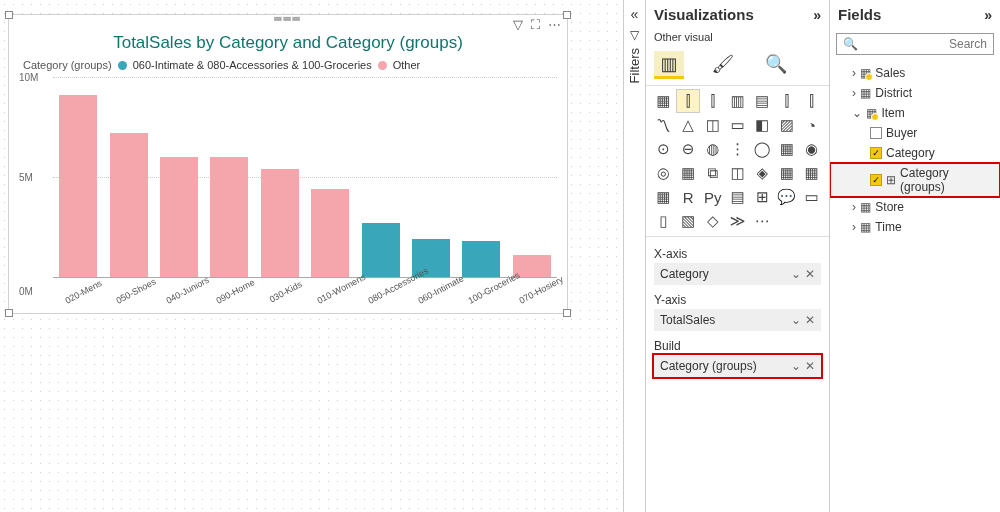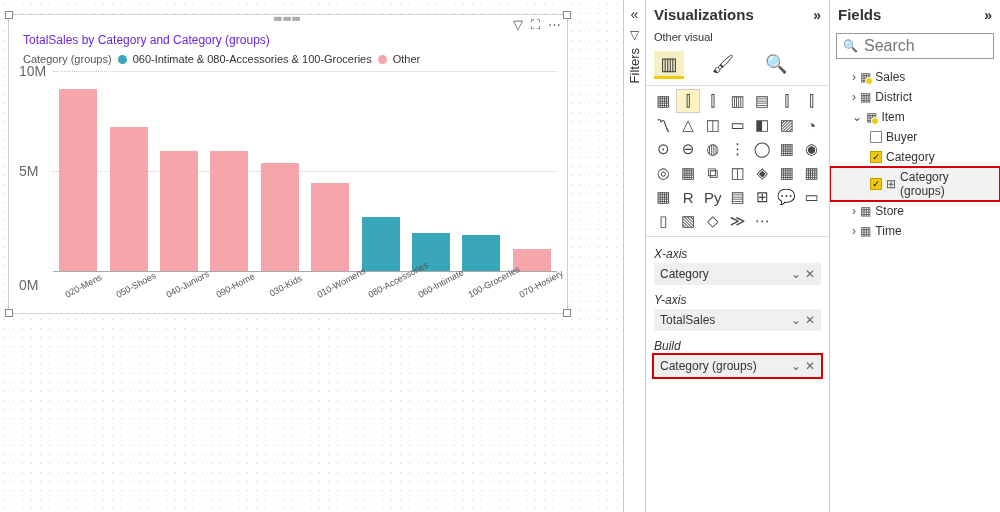--- a/index.html
+++ b/index.html
@@ -7,56 +7,56 @@
   .app { display: flex; width: 100%; height: 100%; }
   .canvas { flex: 1; position: relative; background-image: radial-gradient(#ccc 0.5px, transparent 0.5px); background-size: 9px 9px; }
   .visual-card { position: absolute; left: 8px; top: 14px; width: 560px; height: 300px; background: #fff; border: 1px solid #d0d0d0; }
   .visual-card .corner { position: absolute; width: 8px; height: 8px; border: 1px solid #888; background: #fff; }
   .corner.tl { left: -4px; top: -4px; } .corner.tr { right: -4px; top: -4px; }
   .corner.bl { left: -4px; bottom: -4px; } .corner.br { right: -4px; bottom: -4px; }
   .top-handle { position: absolute; top: 2px; left: 50%; transform: translateX(-50%); color: #aaa; }
   .top-handle span { display: block; line-height: 2px; letter-spacing: 2px; }
   .card-icons { position: absolute; top: 2px; right: 6px; display: flex; gap: 8px; color: #555; }
   .card-icons span { cursor: pointer; font-size: 13px; }
-  .chart-title { font-size: 12px; color: #6d28d9; padding: 18px 14px 6px; }
+  .chart-title { font-size: 17px; color: #0f766e; padding: 18px 14px 6px; text-align: center; }
   .legend { display: flex; align-items: center; gap: 6px; padding: 0 14px 6px; font-size: 11px; }
   .legend-label { color: #555; }
   .swatch { width: 9px; height: 9px; border-radius: 50%; display: inline-block; }
   .chart-body { position: relative; height: 200px; margin: 0 10px 0 44px; }
   .gridline { position: absolute; left: 0; right: 0; border-top: 1px dotted #ccc; }
   .gridline.solid { border-top: 1px solid #aaa; }
-  .ylabel { position: absolute; left: -34px; font-size: 14px; color: #666; transform: translateY(-50%); }
+  .ylabel { position: absolute; left: -34px; font-size: 10px; color: #666; transform: translateY(-50%); }
   .bars { position: absolute; left: 0; right: 0; bottom: 0; display: flex; align-items: flex-end; justify-content: space-around; height: 100%; }
   .bar { width: 38px; }
   .xlabels { display: flex; justify-content: space-around; margin: 2px 10px 0 44px; }
   .xlab { font-size: 9px; color: #555; transform: rotate(-28deg); transform-origin: top right; text-align: right; width: 38px; white-space: nowrap; }
   
   .rail-collapse { width: 22px; border-left: 1px solid #ccc; display: flex; flex-direction: column; align-items: center; gap: 6px; padding-top: 6px; }
   .rail-collapse .lbl { writing-mode: vertical-rl; transform: rotate(180deg); font-size: 13px; color: #333; }
   
   .panel { width: 184px; border-left: 1px solid #ccc; display: flex; flex-direction: column; }
   .panel-header { display: flex; justify-content: space-between; align-items: center; padding: 6px 8px; font-size: 15px; font-weight: 600; }
   .chev { font-size: 14px; cursor: pointer; }
   .sub { padding: 2px 8px; font-size: 11px; }
   .build-icons { display: flex; gap: 24px; padding: 6px 8px; }
   .bicon { width: 30px; height: 28px; display: flex; align-items: center; justify-content: center; font-size: 18px; border-bottom: 3px solid transparent; cursor: pointer; }
   .bicon.sel { background: #f7efc4; border-bottom: 3px solid #f2c811; }
   .viz-grid { display: grid; grid-template-columns: repeat(7, 1fr); gap: 2px; padding: 4px 6px; border-top: 1px solid #ddd; }
   .viz-item { height: 22px; display: flex; align-items: center; justify-content: center; font-size: 15px; color: #444; cursor: pointer; }
   .viz-item.sel { background: #fff3c4; outline: 1px solid #ccc; }
   .field-well { padding: 6px 8px 0; font-size: 12px; border-top: 1px solid #ddd; }
-  .well-label { padding: 4px 0 2px; font-style: italic; }
+  .well-label { padding: 4px 0 2px; }
   .well-slot { display: flex; align-items: center; justify-content: space-between; background: #efefef; padding: 4px 6px; margin-bottom: 4px; cursor: pointer; }
   .well-slot .ctrls { display: flex; gap: 4px; color: #666; }
   .redbox { outline: 2px solid #d40000; }
   
   .panel.fields { width: 171px; }
   .search-wrap { padding: 4px 6px; }
   .search { display: flex; align-items: center; border: 1px solid #999; padding: 3px 6px; gap: 6px; }
-  .search input { border: none; outline: none; width: 100%; font-size: 16px; }
+  .search input { border: none; outline: none; width: 100%; font-size: 12px; text-align: right; }
   .tree { padding: 4px 0; overflow-y: auto; flex: 1; }
   .tree-row { display: flex; align-items: center; gap: 4px; padding: 3px 6px; cursor: pointer; }
   .tree-row.indent1 { padding-left: 22px; }
   .tree-row.indent2 { padding-left: 40px; }
   .cb { width: 12px; height: 12px; border: 1px solid #888; display: inline-flex; align-items: center; justify-content: center; background: #fff; flex-shrink: 0; }
   .cb.checked { background: #f2c811; border-color: #c79f00; }
   .cb.checked::after { content: "✓"; font-size: 9px; color: #000; }
   .tree-icon { font-size: 12px; color: #555; flex-shrink: 0; }
   .badge-y { position: relative; }
   .badge-y::after { content: ""; position: absolute; bottom: -1px; right: -2px; width: 6px; height: 6px; background: #f2c811; border-radius: 50%; border: 1px solid #fff; }

